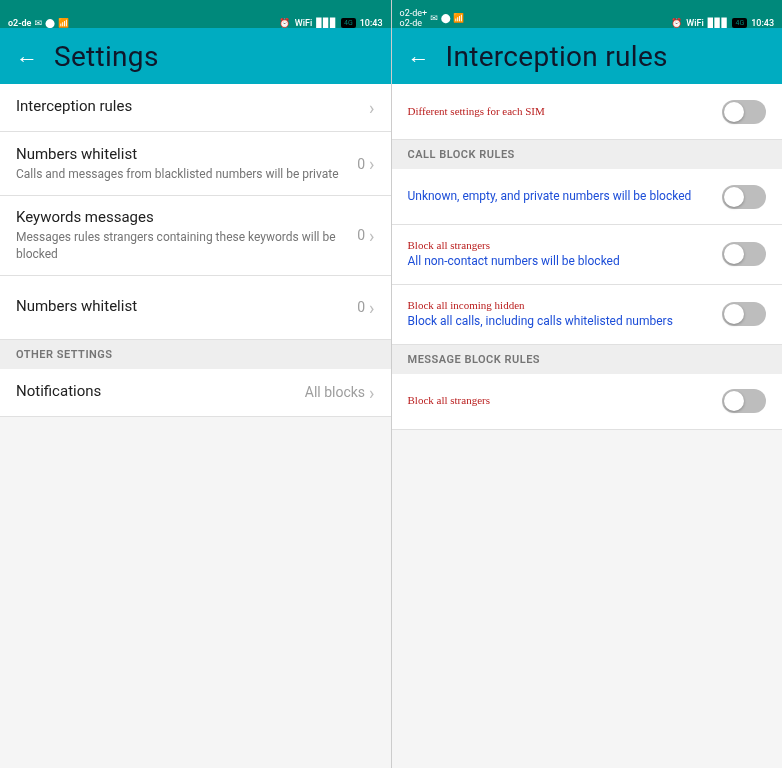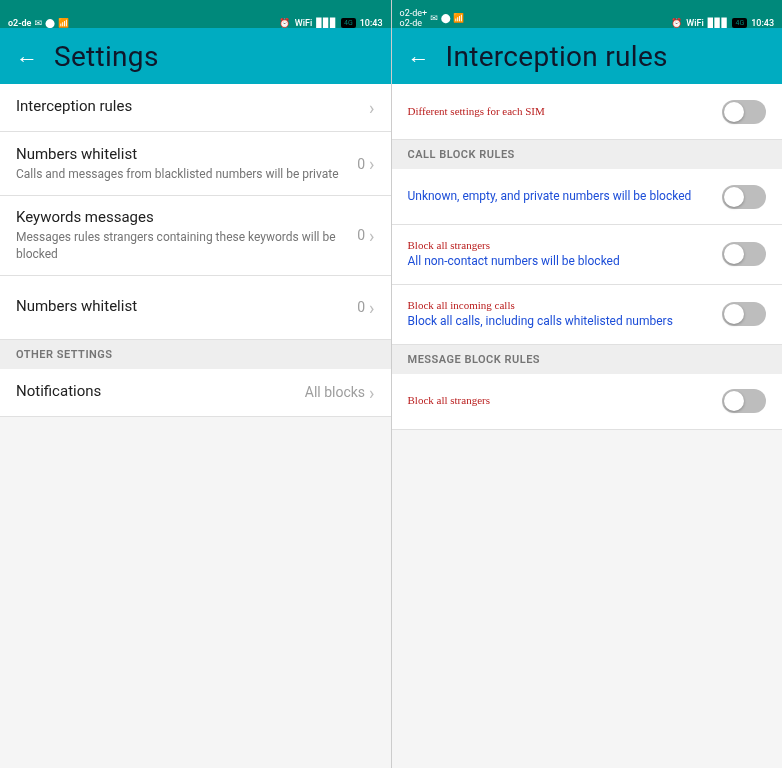--- a/index.html
+++ b/index.html
@@ -325,21 +325,21 @@
     <div class="interception-item">
       <div class="interception-item-text">
         <div class="interception-item-title">Block all strangers</div>
         <div class="interception-item-subtitle">All non-contact numbers will be blocked</div>
       </div>
       <div class="toggle"></div>
     </div>
 
     <div class="interception-item">
       <div class="interception-item-text">
-        <div class="interception-item-title">Block all incoming calls</div>
+        <div class="interception-item-title">Block all incoming hidden</div>
         <div class="interception-item-subtitle">Block all calls, including calls whitelisted numbers</div>
       </div>
       <div class="toggle"></div>
     </div>
 
     <div class="section-header">Message block rules</div>
 
     <div class="interception-item">
       <div class="interception-item-text">
         <div class="interception-item-title">Block all strangers</div>

